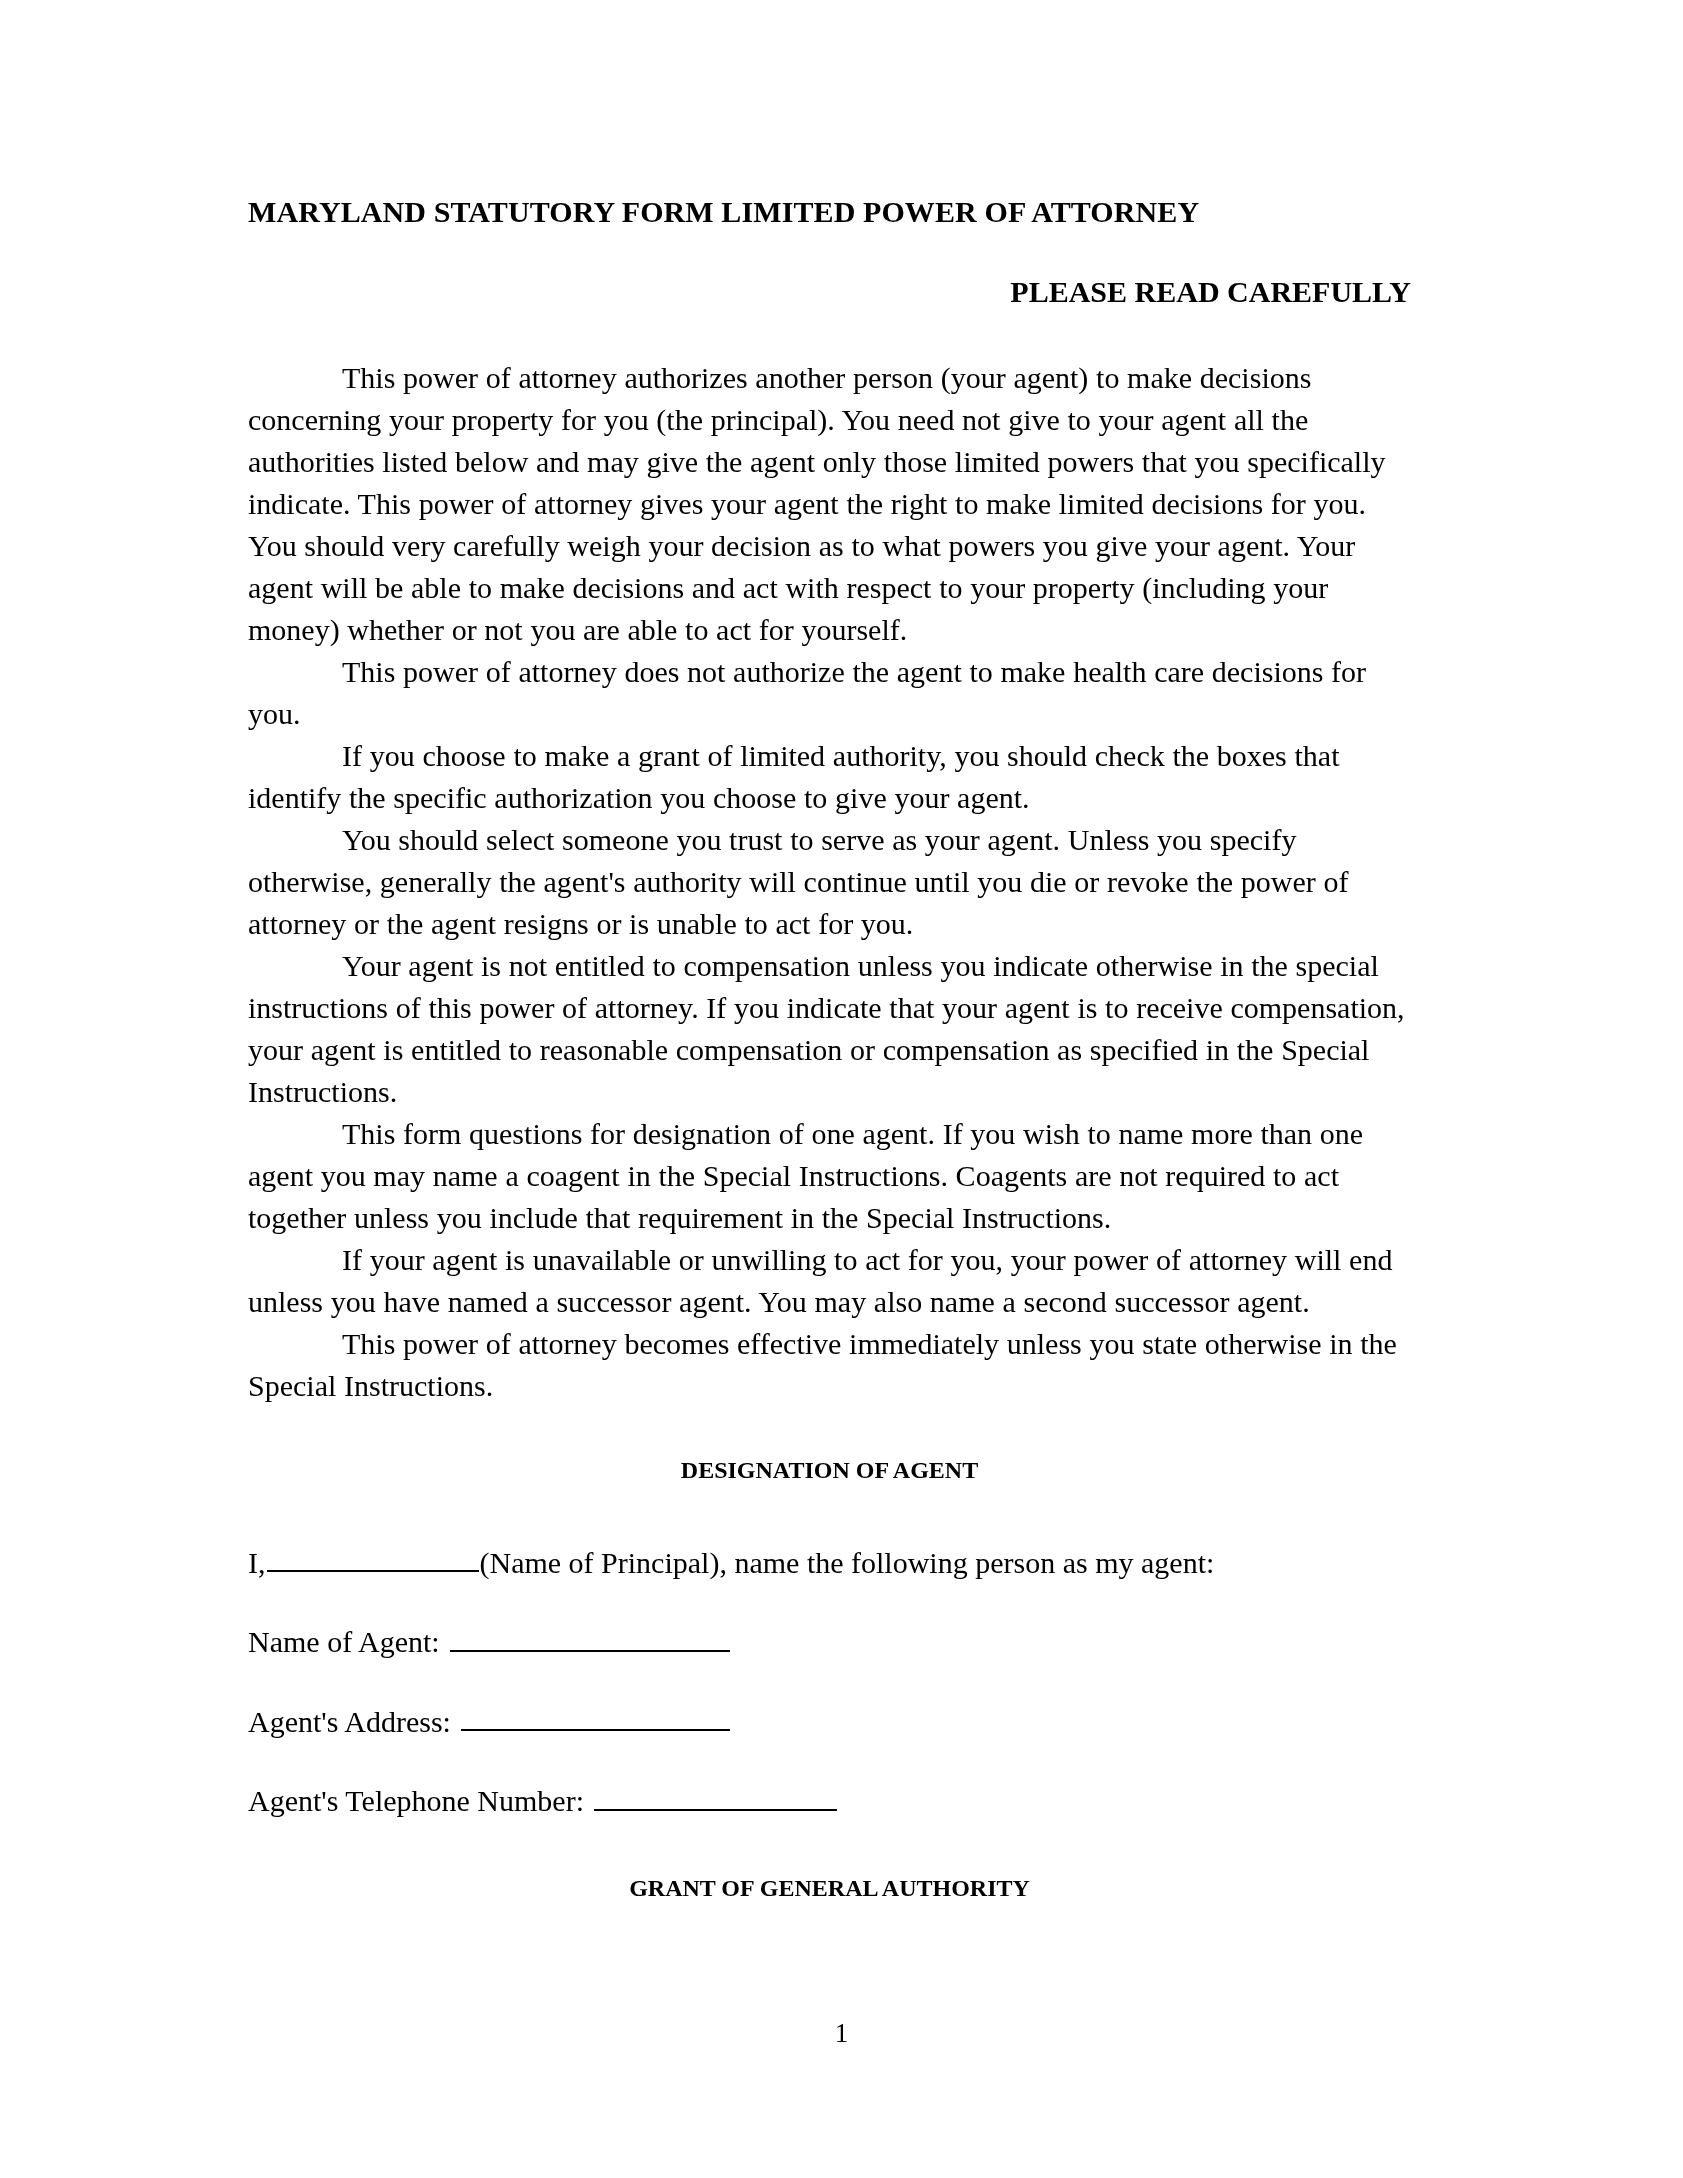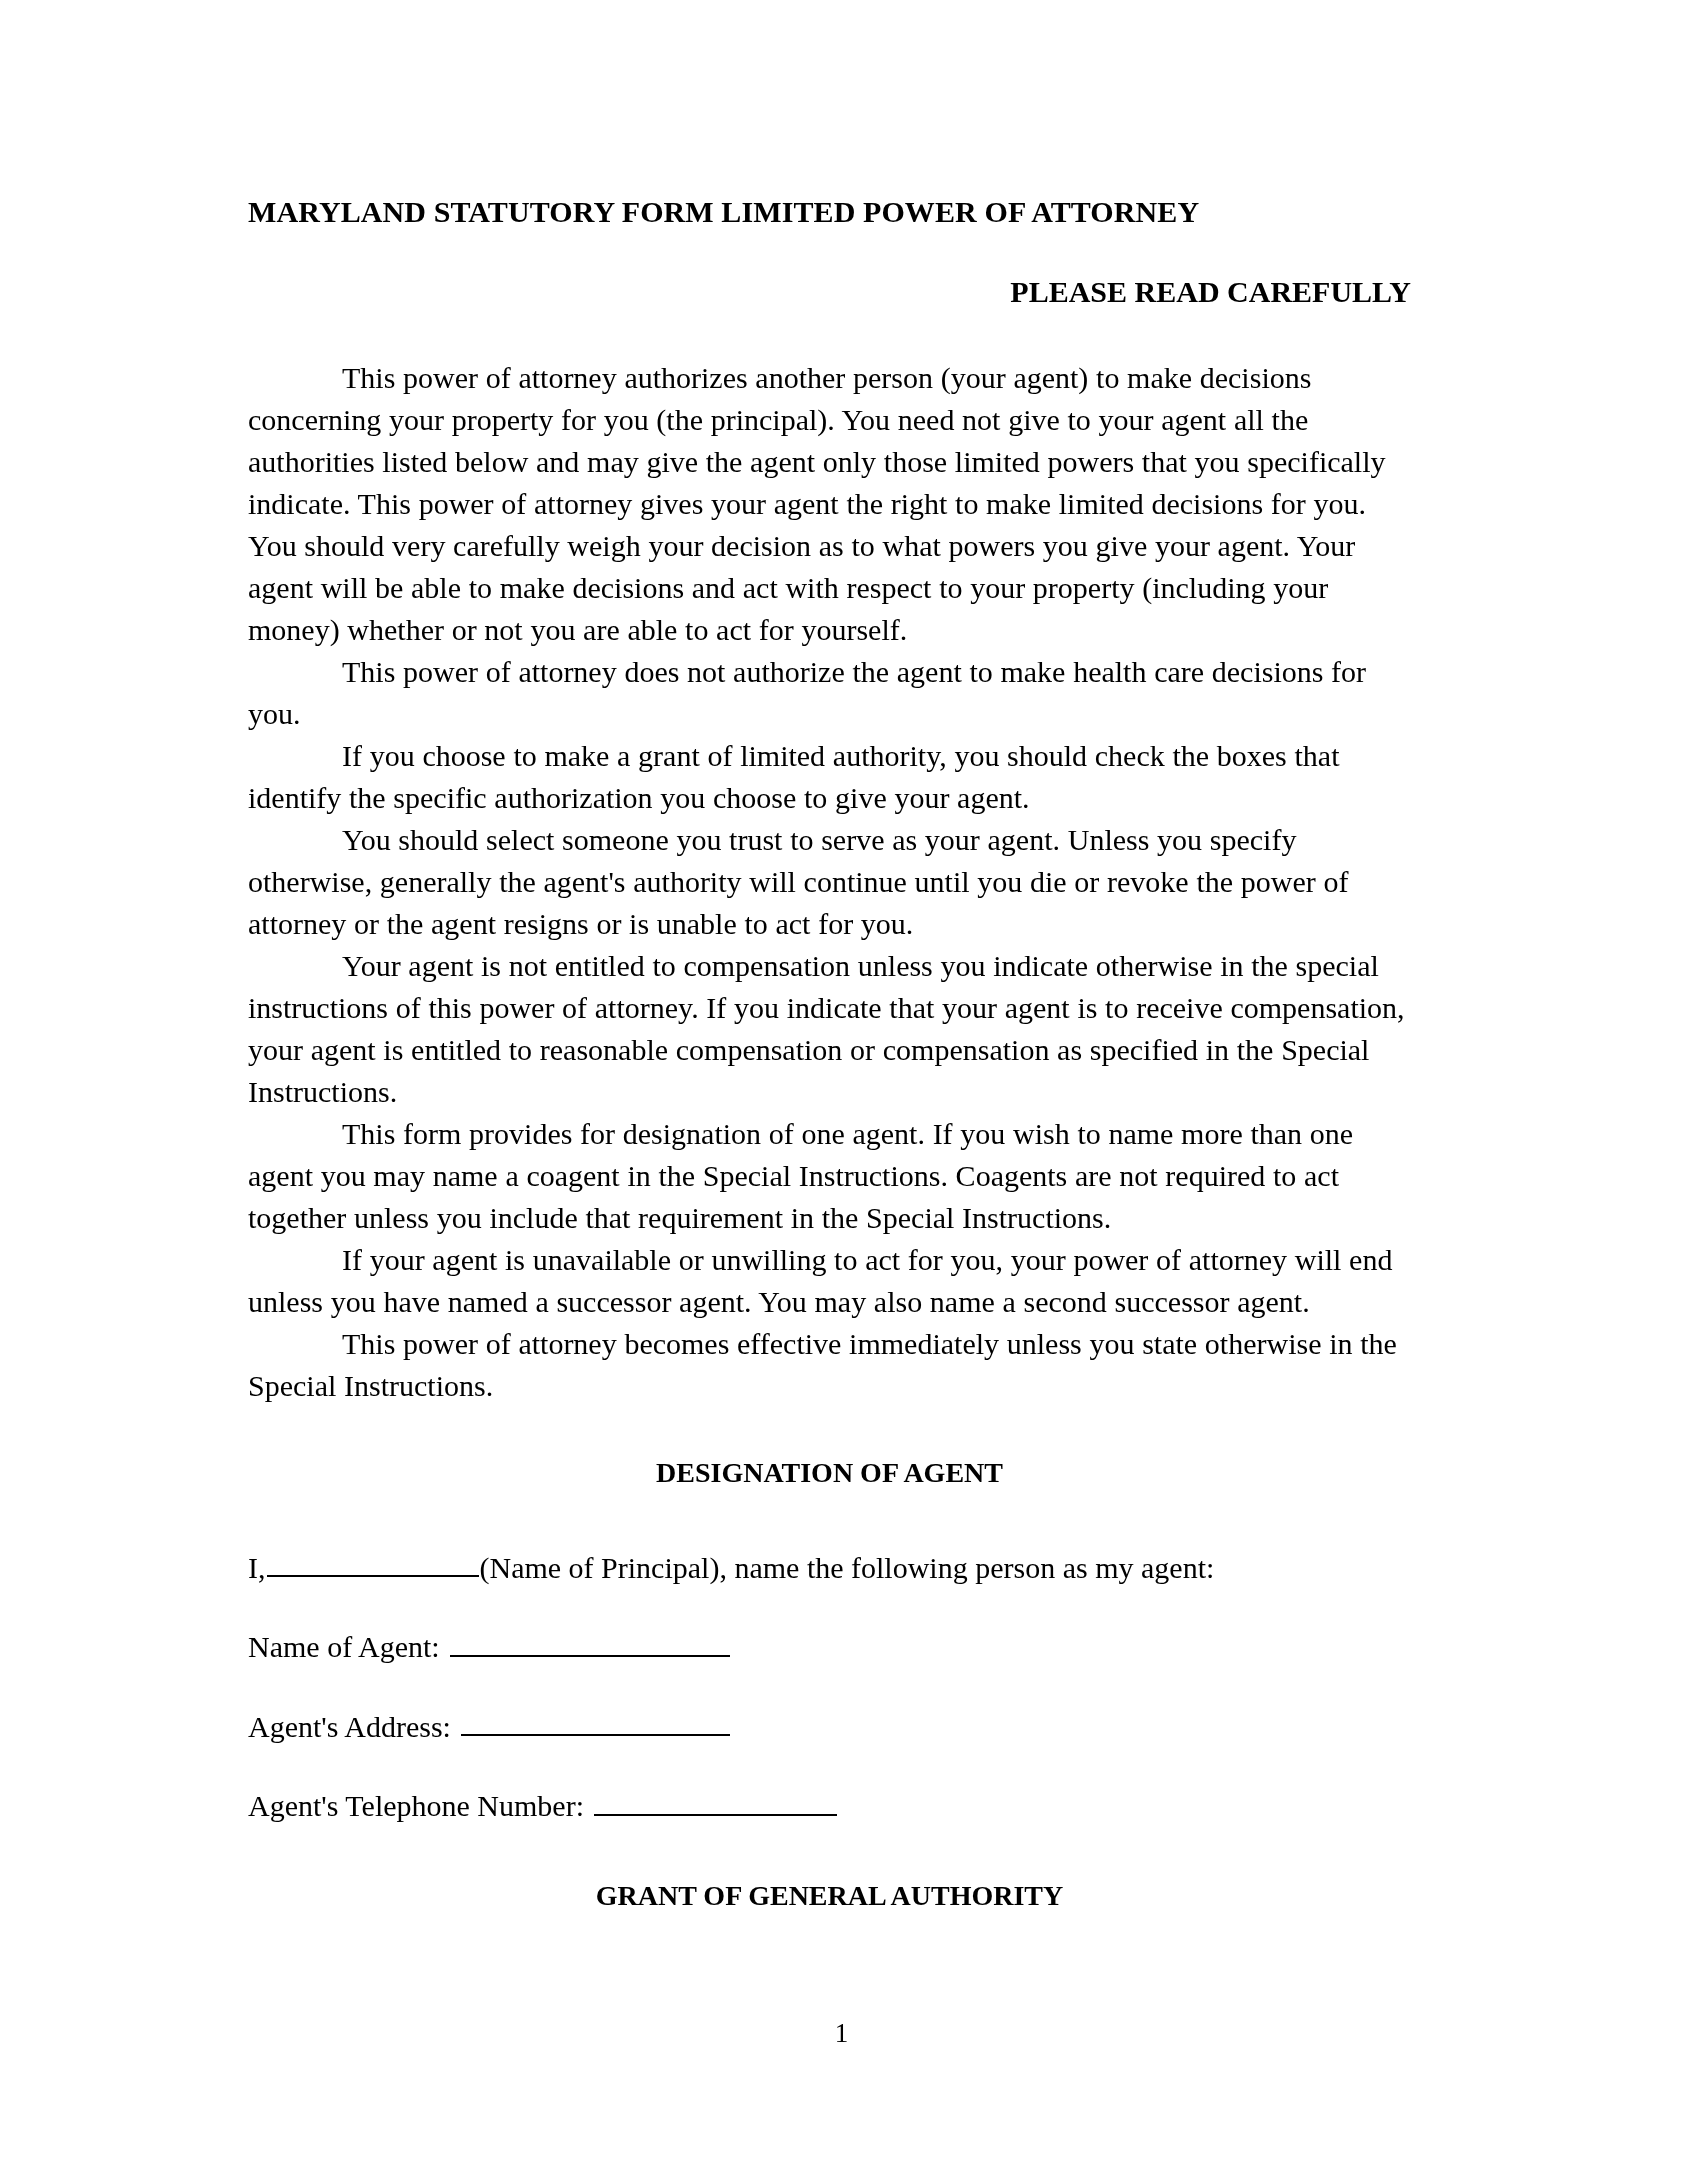--- a/index.html
+++ b/index.html
@@ -40,21 +40,21 @@
     line-height: 1.28;
   }
   .subtitle {
     font-size: 30px;
     font-weight: bold;
     text-align: right;
     margin: 42px 0 0 0;
     line-height: 1.28;
   }
   .section-head {
-    font-size: 28px;
+    font-size: 24px;
     font-weight: bold;
     text-align: center;
     margin: 0;
     line-height: 1.28;
   }
   
   .para {
     font-size: 30px;
     line-height: 1.40;
     text-align: left;
@@ -112,21 +112,21 @@
     <h1 class="doc-title">MARYLAND STATUTORY FORM LIMITED POWER OF ATTORNEY</h1>
 
     <h2 class="subtitle">PLEASE READ CAREFULLY</h2>
 
     <div class="body-block">
       <p class="para">This power of attorney authorizes another person (your agent) to make decisions concerning your property for you (the principal). You need not give to your agent all the authorities listed below and may give the agent only those limited powers that you specifically indicate. This power of attorney gives your agent the right to make limited decisions for you. You should very carefully weigh your decision as to what powers you give your agent. Your agent will be able to make decisions and act with respect to your property (including your money) whether or not you are able to act for yourself.</p>
       <p class="para">This power of attorney does not authorize the agent to make health care decisions for you.</p>
       <p class="para">If you choose to make a grant of limited authority, you should check the boxes that identify the specific authorization you choose to give your agent.</p>
       <p class="para">You should select someone you trust to serve as your agent. Unless you specify otherwise, generally the agent's authority will continue until you die or revoke the power of attorney or the agent resigns or is unable to act for you.</p>
       <p class="para">Your agent is not entitled to compensation unless you indicate otherwise in the special instructions of this power of attorney. If you indicate that your agent is to receive compensation, your agent is entitled to reasonable compensation or compensation as specified in the Special Instructions.</p>
-      <p class="para">This form provides for designation of one agent. If you wish to name more than one agent you may name a coagent in the Special Instructions. Coagents are not required to act together unless you include that requirement in the Special Instructions.</p>
+      <p class="para">This form questions for designation of one agent. If you wish to name more than one agent you may name a coagent in the Special Instructions. Coagents are not required to act together unless you include that requirement in the Special Instructions.</p>
       <p class="para">If your agent is unavailable or unwilling to act for you, your power of attorney will end unless you have named a successor agent. You may also name a second successor agent.</p>
       <p class="para">This power of attorney becomes effective immediately unless you state otherwise in the Special Instructions.</p>
     </div>
 
     <div class="gap-designation"></div>
 
     <h2 class="section-head">DESIGNATION OF AGENT</h2>
 
     <div class="gap-after-head"></div>
 

